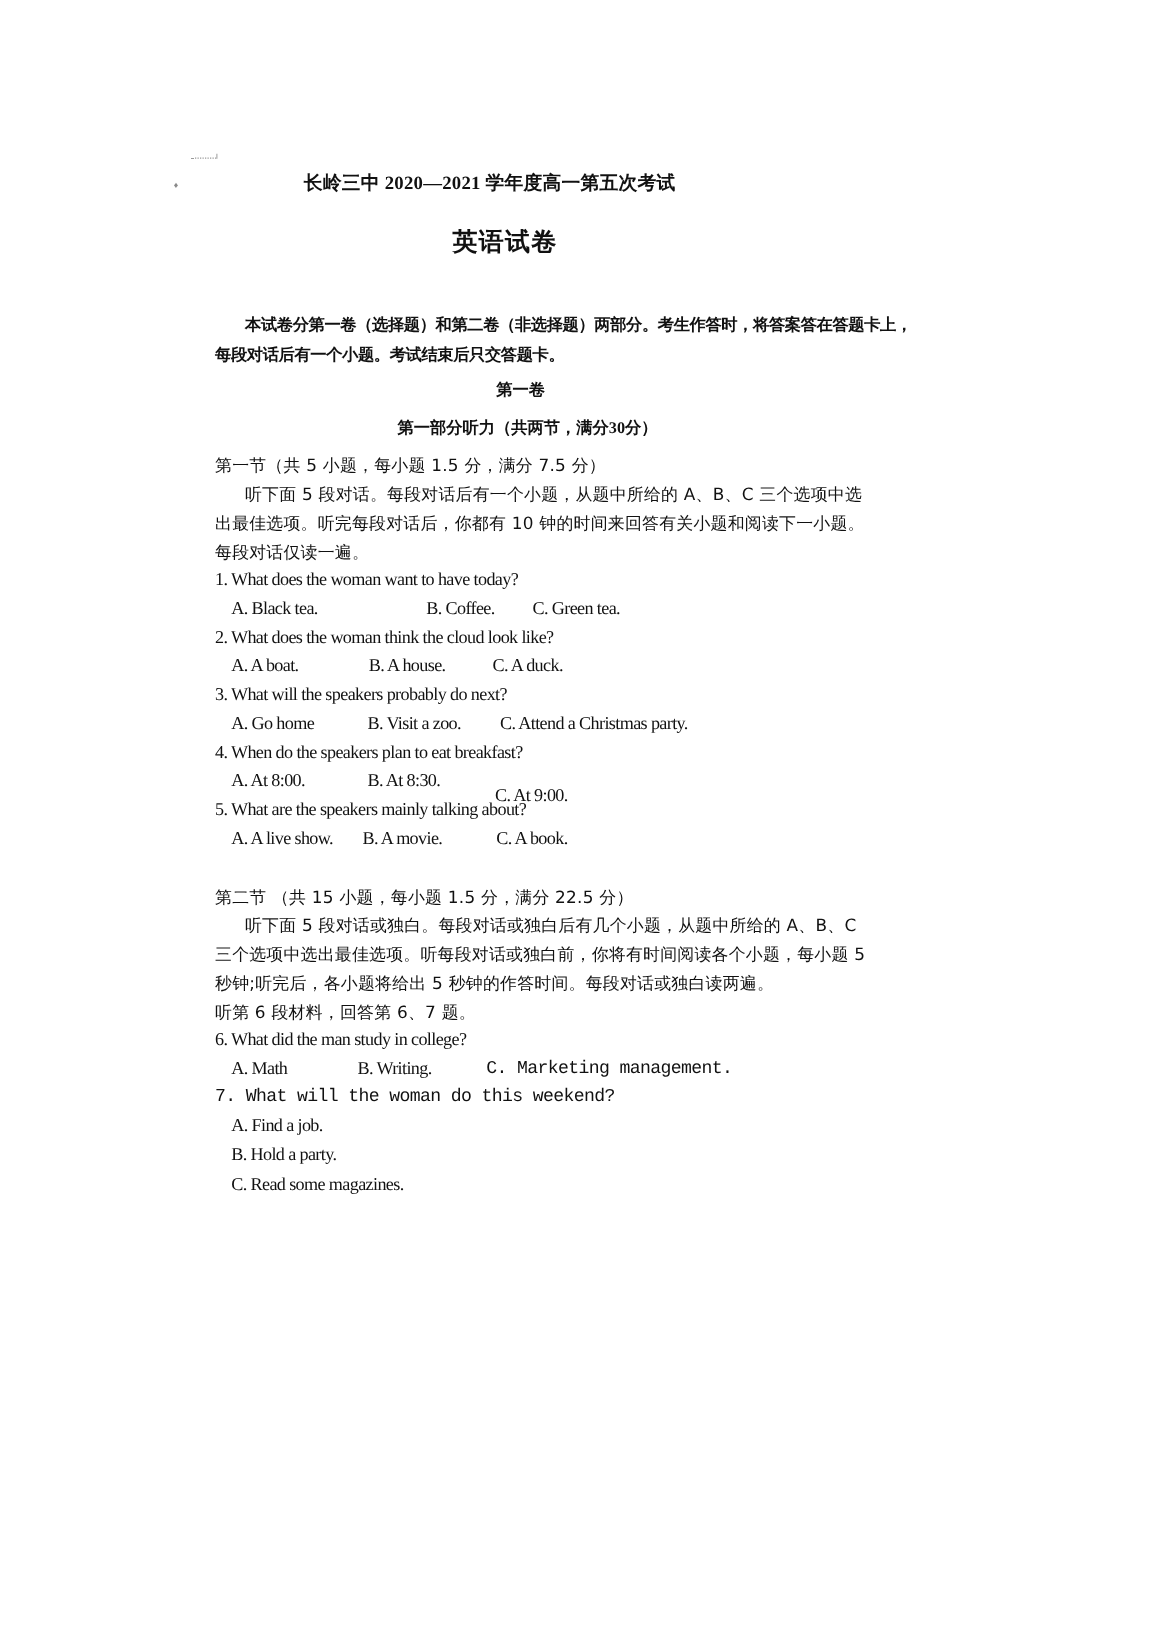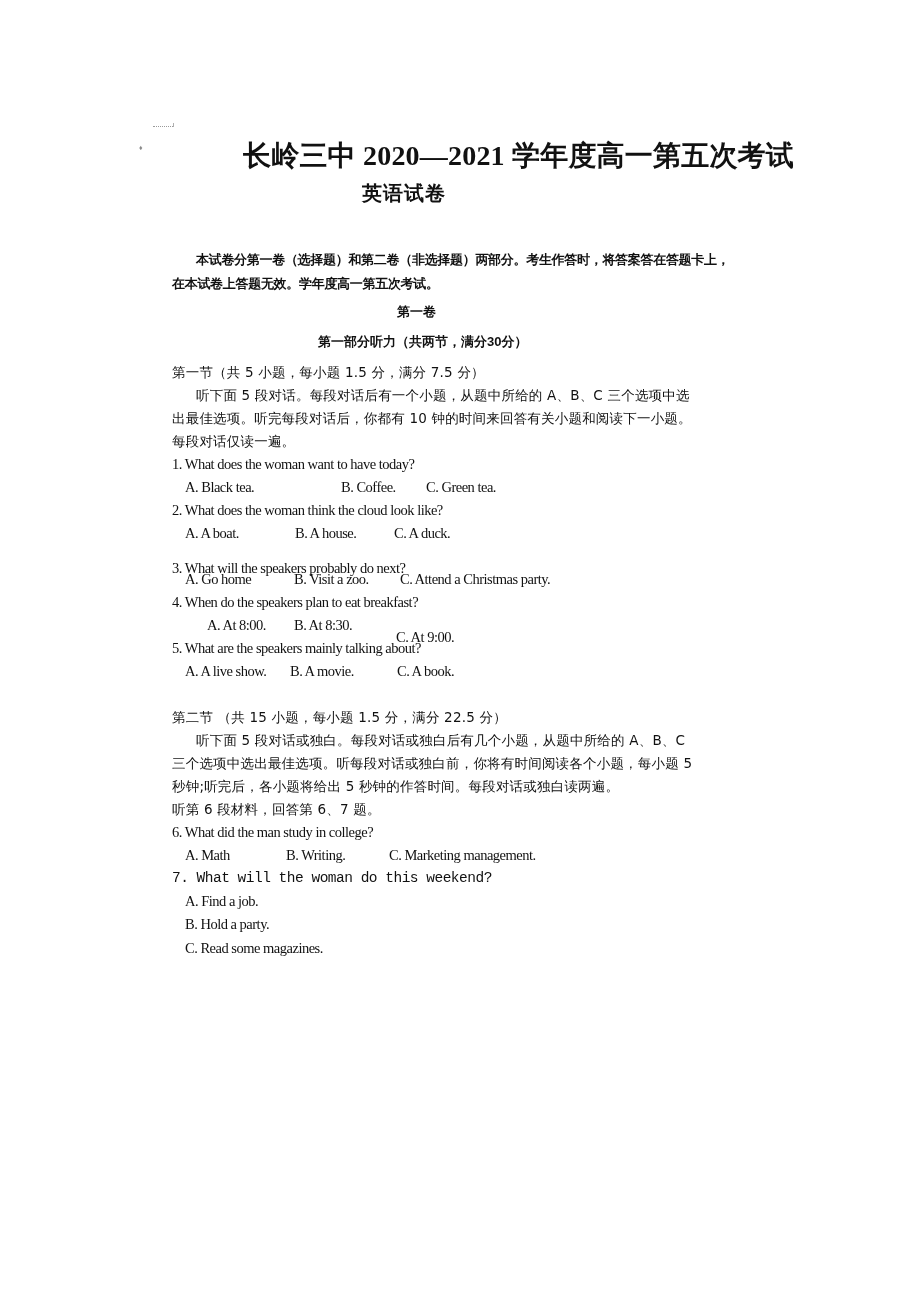--- a/index.html
+++ b/index.html
@@ -31,40 +31,40 @@
     }
     .mark-dot {
       position: absolute;
       left: 139px; top: 145px;
       font-size: 7px;
       color: #8a8a8a;
       line-height: 1;
     }
     .title {
       left: 243px; top: 137px;
-      font-size: 28px;
+      font-size: 15px;
       font-weight: bold;
       letter-spacing: 0.2px;
     }
     .subtitle {
       left: 362px; top: 180px;
       font-size: 20px;
       font-weight: bold;
       letter-spacing: 1px;
     }
     .instr {
       font-size: 13px;
       font-weight: bold;
       font-family: "DejaVu Sans", sans-serif;
       letter-spacing: -0.3px;
     }
     .center-bold {
       font-size: 13px;
       font-weight: bold;
-      font-family: Liberation Sans, sans-serif;
+      font-family: Liberation Serif, serif;
     }
     .cn {
       font-size: 13.5px;
       font-family: "DejaVu Sans", sans-serif;
       letter-spacing: 0.2px;
     }
     .en {
       font-size: 14.5px;
       font-family: "Liberation Serif", serif;
       letter-spacing: -0.5px;
@@ -80,62 +80,62 @@
 </head>
 <body>
 
 <div class="mark-line"></div>
 <div class="mark-dot">♦</div>
 
 <div class="abs title">长岭三中 2020—2021 学年度高一第五次考试</div>
 <div class="abs subtitle">英语试卷</div>
 
 <div class="abs instr" style="left:196px; top:251px;">本试卷分第一卷（选择题）和第二卷（非选择题）两部分。考生作答时，将答案答在答题卡上，</div>
-<div class="abs instr" style="left:172px; top:275px;">在本试卷上答题无效。学年度高一第五次考试。</div>
+<div class="abs instr" style="left:172px; top:275px;">每段对话后有一个小题。考试结束后只交答题卡。</div>
 
 <div class="abs center-bold" style="left:397px; top:303px;">第一卷</div>
 <div class="abs center-bold" style="left:318px; top:333px;">第一部分听力（共两节，满分30分）</div>
 
 <div class="abs cn" style="left:172px; top:364px;text-align:center;">第一节（共 5 小题，每小题 1.5 分，满分 7.5 分）</div>
 <div class="abs cn" style="left:196px; top:387px;">听下面 5 段对话。每段对话后有一个小题，从题中所给的 A、B、C 三个选项中选</div>
 <div class="abs cn" style="left:172px; top:410px;">出最佳选项。听完每段对话后，你都有  10  钟的时间来回答有关小题和阅读下一小题。</div>
 <div class="abs cn" style="left:172px; top:433px;">每段对话仅读一遍。</div>
 
 <div class="abs en" style="left:172px; top:456px;">1. What does the woman want to have today?</div>
 <div class="opt" style="left:185px; top:479px;">A. Black tea.</div>
 <div class="opt" style="left:297px; top:479px;margin-left:44px;">B. Coffee.</div>
 <div class="opt" style="left:396px; top:479px;margin-left:30px;">C. Green tea.</div>
 
 <div class="abs en" style="left:172px; top:502px;">2. What does the woman think the cloud look like?</div>
 <div class="opt" style="left:185px; top:525px;">A. A boat.</div>
 <div class="opt" style="left:295px; top:525px;">B. A house.</div>
 <div class="opt" style="left:394px; top:525px;">C. A duck.</div>
 
-<div class="abs en" style="left:172px; top:560px;">3. What will the speakers probably do next?</div>
+<div class="abs en" style="left:172px; top:548px;">3. What will the speakers probably do next?</div>
 <div class="opt" style="left:185px; top:571px;">A. Go home</div>
 <div class="opt" style="left:294px; top:571px;">B. Visit a zoo.</div>
 <div class="opt" style="left:400px; top:571px;">C. Attend a Christmas party.</div>
 
 <div class="abs en" style="left:172px; top:594px;">4. When do the speakers plan to eat breakfast?</div>
-<div class="opt" style="left:185px; top:617px;margin-left:22px;">A. At 8:00.</div>
+<div class="opt" style="left:185px; top:617px;">A. At 8:00.</div>
 <div class="opt" style="left:294px; top:617px;">B. At 8:30.</div>
 <div class="opt" style="left:396px; top:617px;margin-top:12px;">C. At 9:00.</div>
 
 <div class="abs en" style="left:172px; top:640px;">5. What are the speakers mainly talking about?</div>
 <div class="opt" style="left:185px; top:663px;">A. A live show.</div>
 <div class="opt" style="left:290px; top:663px;">B. A movie.</div>
 <div class="opt" style="left:397px; top:663px;">C. A book.</div>
 
 <div class="abs cn" style="left:172px; top:709px;">第二节  （共 15 小题，每小题 1.5 分，满分 22.5 分）</div>
 <div class="abs cn" style="left:196px; top:732px;">听下面  5  段对话或独白。每段对话或独白后有几个小题，从题中所给的 A、B、C</div>
 <div class="abs cn" style="left:172px; top:755px;">三个选项中选出最佳选项。听每段对话或独白前，你将有时间阅读各个小题，每小题 5</div>
 <div class="abs cn" style="left:172px; top:778px;">秒钟;听完后，各小题将给出 5 秒钟的作答时间。每段对话或独白读两遍。</div>
 <div class="abs cn" style="left:172px; top:801px;">听第 6 段材料，回答第  6、7  题。</div>
 
 <div class="abs en" style="left:172px; top:824px;">6. What did the man study in college?</div>
 <div class="opt" style="left:185px; top:847px;">A. Math</div>
 <div class="opt" style="left:286px; top:847px;">B. Writing.</div>
-<div class="opt" style="left:389px; top:847px;">C. Marketing management.</div>
+<div class="opt" style="left:389px; top:847px;font-family:Liberation Mono, monospace;">C. Marketing management.</div>
 
 <div class="abs en" style="left:172px; top:870px;font-family:Liberation Mono, monospace;">7. What will the woman do this weekend?</div>
 <div class="opt" style="left:185px; top:893px;">A. Find a job.</div>
 <div class="opt" style="left:185px; top:916px;">B. Hold a party.</div>
 <div class="opt" style="left:185px; top:940px;">C. Read some magazines.</div>
 
 </body></html>

